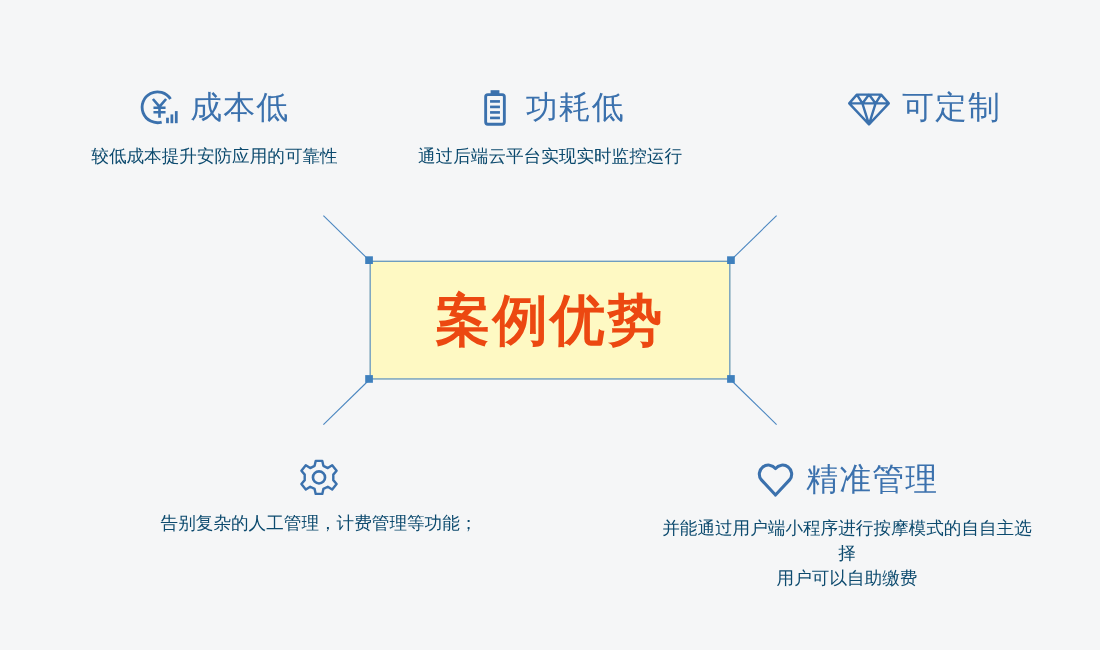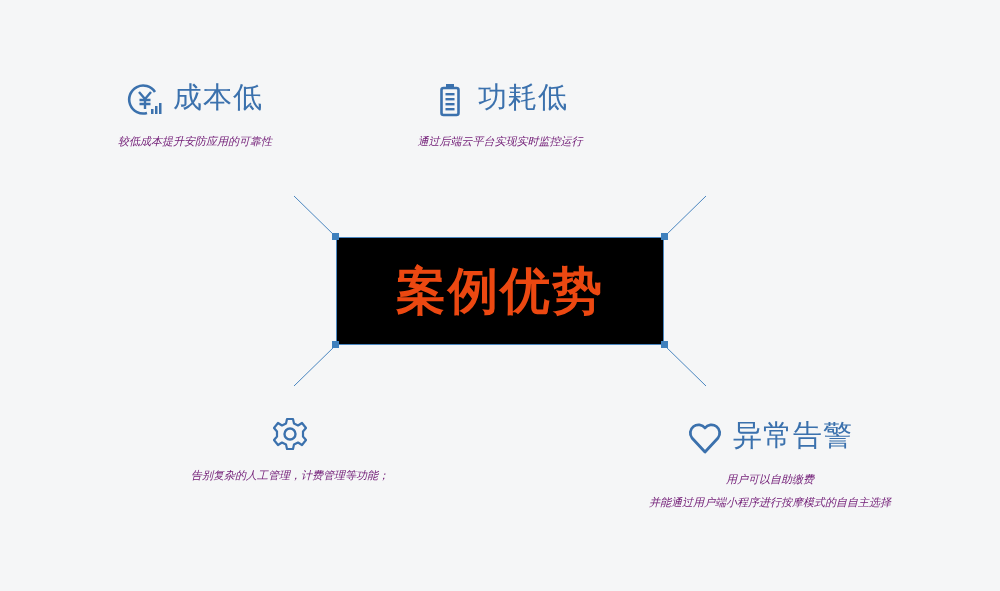--- a/index.html
+++ b/index.html
@@ -1,22 +1,22 @@
 <!DOCTYPE html>
 <html><head>
 <meta charset="utf-8">
 <style>
   html,body{margin:0;padding:0;}
   body{width:1000px;height:591px;background:#f5f6f7;position:relative;overflow:hidden;font-family:"DejaVu Sans","Liberation Sans",sans-serif;}
   .feature{position:absolute;text-align:center;}
-  .head{display:flex;align-items:flex-end;justify-content:center;gap:10px;}
+  .head{display:flex;align-items:center;justify-content:center;gap:10px;}
   .head .title{font-size:29px;color:#3b71ad;font-weight:500;letter-spacing:1px;}
   .icon{width:36px;height:36px;display:inline-block;}
-  .desc{font-size:11px;color:#701a75;line-height:23px;margin-top:12px;font-style:italic;}
-  .center-box{position:absolute;left:336px;top:237px;width:328px;height:108px;background:#000000;border:1.5px solid #4a86c0;box-sizing:border-box;display:flex;align-items:center;justify-content:center;}
+  .desc{font-size:16px;color:#0c4a6e;line-height:23px;margin-top:12px;}
+  .center-box{position:absolute;left:336px;top:237px;width:328px;height:108px;background:#fef9c3;border:1.5px solid #4a86c0;box-sizing:border-box;display:flex;align-items:center;justify-content:center;}
   .center-title{font-size:50px;font-weight:bold;color:#ec4811;letter-spacing:2px;}
   .handle{position:absolute;width:7px;height:7px;background:#3f80bd;}
   svg.lines{position:absolute;left:0;top:0;}
 </style>
 </head>
 <body>
 
 <svg class="lines" width="1000" height="591">
   <g stroke="#4a86c0" stroke-width="1">
     <line x1="294" y1="196" x2="336" y2="237"></line>
@@ -61,38 +61,44 @@
       <rect x="13.5" y="26" width="9" height="2.4" fill="#3b71ad"></rect>
     </svg>
     <span class="title">功耗低</span>
   </div>
   <div class="desc">
     <div>通过后端云平台实现实时监控运行</div>
   </div>
 </div>
 
 <div class="feature" style="left:720px;top:78px;width:240px">
+  <div class="head">
+    <svg class="icon" viewBox="0 0 40 36" style="width:40px">
+      <path d="M9 6 H31 L38 14 L20 33 L2 14 Z M2 14 H38 M9 6 L14 14 L20 33 L26 14 L31 6 M14 14 L20 6 L26 14" fill="none" stroke="#3b71ad" stroke-width="2.2" stroke-linejoin="round"></path>
+    </svg>
+    <span class="title">可定制</span>
+  </div>
 </div>
 
 <div class="feature" style="left:60px;top:416px;width:460px">
   <div class="head">
     <svg class="icon" viewBox="0 0 36 36">
       <path d="M15 3 H21 L22 7.5 L26 9.5 L30 7 L34 12 L31 15.5 L31 20.5 L34 24 L30 29 L26 26.5 L22 28.5 L21 33 H15 L14 28.5 L10 26.5 L6 29 L2 24 L5 20.5 L5 15.5 L2 12 L6 7 L10 9.5 L14 7.5 Z" fill="none" stroke="#3b71ad" stroke-width="2.2" stroke-linejoin="round"></path>
       <circle cx="18" cy="18" r="5.5" fill="none" stroke="#3b71ad" stroke-width="2.4"></circle>
     </svg>
   </div>
   <div class="desc">
     <div>告别复杂的人工管理，计费管理等功能；</div>
   </div>
 </div>
 
 <div class="feature" style="left:600px;top:416px;width:340px">
   <div class="head">
     <svg class="icon" viewBox="0 0 36 36">
       <path d="M18 32 L5 18 A7.5 7.5 0 0 1 18 8 A7.5 7.5 0 0 1 31 18 Z" fill="none" stroke="#3b71ad" stroke-width="2.8" stroke-linejoin="round"></path>
     </svg>
-    <span class="title">异常告警</span>
+    <span class="title">精准管理</span>
   </div>
   <div class="desc">
+    <div>并能通过用户端小程序进行按摩模式的自自主选择</div>
     <div>用户可以自助缴费</div>
-    <div>并能通过用户端小程序进行按摩模式的自自主选择</div>
   </div>
 </div>
 
 </body></html>

